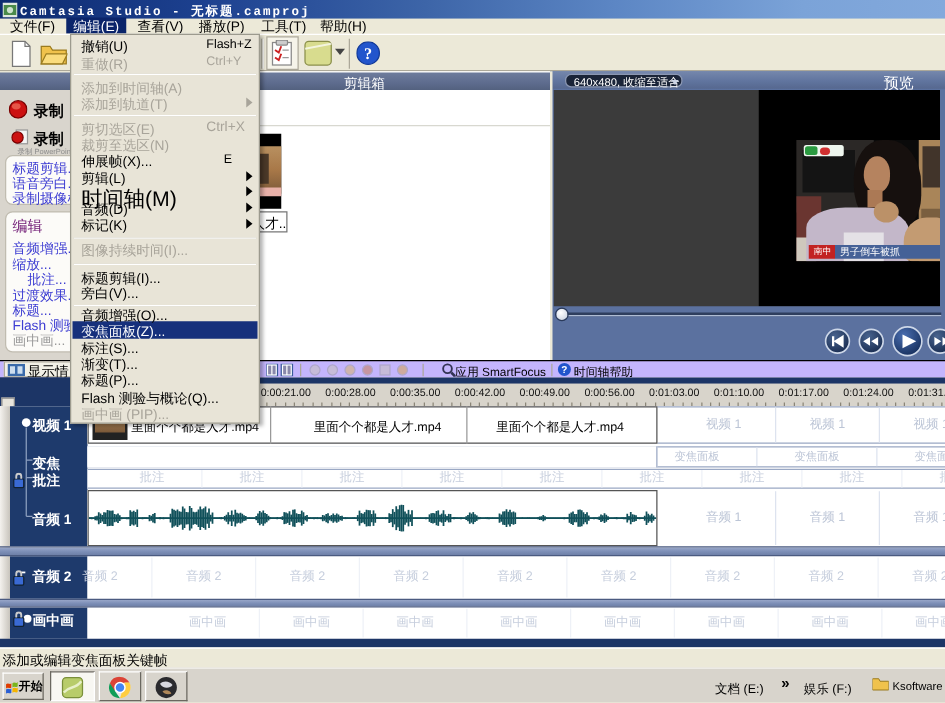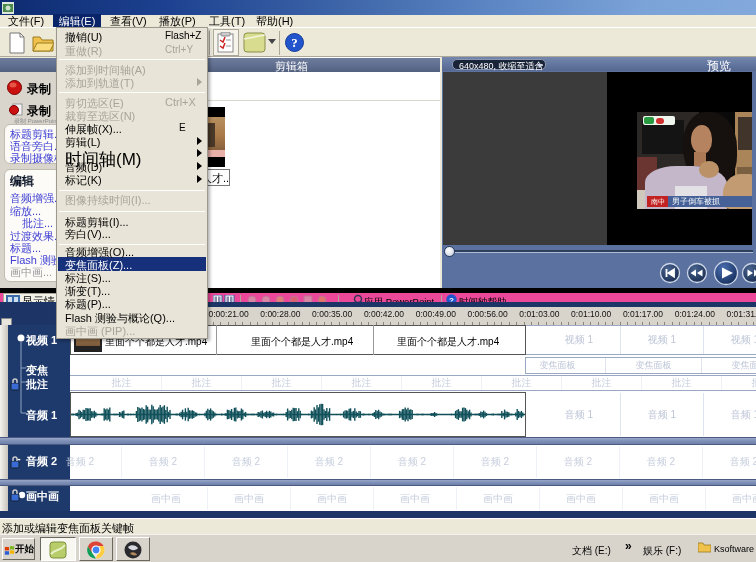--- a/index.html
+++ b/index.html
@@ -8,20 +8,21 @@
 </style>
 </head>
 <body>
 
 <div class="abs" style="left:0;top:0;width:756px;height:15px;background:linear-gradient(90deg,#0d2b70 0%,#1d4190 22%,#3d65a8 45%,#5c86c4 65%,#7ba3d8 85%,#83a9dc 100%)">
   <svg class="abs" style="left:2px;top:2px" width="12" height="12" viewBox="0 0 12 12">
       <rect x="0" y="0" width="12" height="12" fill="#dfe8df"></rect>
       <rect x="1" y="2" width="10" height="8" fill="#4a8a4a"></rect>
       <circle cx="6" cy="6" r="2.5" fill="#cde2cd"></circle>
     </svg>
+  <div class="abs" style="left:16px;top:2px;font-family:'Liberation Mono',monospace;font-size:10px;font-weight:bold;color:#fff;letter-spacing:1.6px">Camtasia Studio - 无标题.camproj</div>
 </div>
 
 <div class="abs" style="left:0;top:15px;width:756px;height:12px;background:#ece9d8;font-size:11px;color:#000">
   <div class="abs" style="left:8px;top:-1px">文件(F)</div>
   <div class="abs" style="left:53px;top:-1px;width:48px;height:13px;background:#0a246a;color:#fff;text-align:center">编辑(E)</div>
   <div class="abs" style="left:110px;top:-1px">查看(V)</div>
   <div class="abs" style="left:159px;top:-1px">播放(P)</div>
   <div class="abs" style="left:209px;top:-1px">工具(T)</div>
   <div class="abs" style="left:256px;top:-1px">帮助(H)</div>
 </div>
@@ -88,21 +89,21 @@
   </svg>
   <div class="abs" style="left:27px;top:31px;font-size:12px;font-weight:bold;color:#000">录制</div>
   <div class="abs" style="left:14px;top:45px;font-size:6px;color:#8a8a8a;white-space:nowrap">录制 PowerPoint 演示文稿</div>
 
   <div class="abs" style="left:4px;top:52px;width:126px;height:40px;background:#fcfbf8;border:1px solid #c0bcb0;border-radius:6px"></div>
   <div class="abs" style="left:10px;top:55px;font-size:11px;color:#3d3dd2">标题剪辑...</div>
   <div class="abs" style="left:10px;top:67px;font-size:11px;color:#3d3dd2">语音旁白...</div>
   <div class="abs" style="left:10px;top:79px;font-size:11px;color:#3d3dd2">录制摄像机</div>
 
   <div class="abs" style="left:4px;top:97px;width:126px;height:113px;background:#fcfbf8;border:1px solid #c0bcb0;border-radius:6px"></div>
-  <div class="abs" style="left:10px;top:101px;font-size:12px;font-weight:bold;color:#0f172a">编辑</div>
+  <div class="abs" style="left:10px;top:101px;font-size:12px;font-weight:normal;color:#701a75">编辑</div>
   <div class="abs" style="left:10px;top:119px;font-size:11px;color:#3d3dd2">音频增强...</div>
   <div class="abs" style="left:10px;top:132px;font-size:11px;color:#3d3dd2">缩放...</div>
   <div class="abs" style="left:22px;top:144px;font-size:11px;color:#3d3dd2">批注...</div>
   <div class="abs" style="left:10px;top:157px;font-size:11px;color:#3d3dd2">过渡效果...</div>
   <div class="abs" style="left:10px;top:169px;font-size:11px;color:#3d3dd2">标题...</div>
   <div class="abs" style="left:10px;top:181px;font-size:11px;color:#3d3dd2">Flash 测验...</div>
   <div class="abs" style="left:10px;top:193px;font-size:11px;color:#9a9a9a">画中画...</div>
 </div>
 
 <div class="abs" style="left:160px;top:107px;width:65px;height:60px;background:#000">
@@ -186,21 +187,21 @@
       <circle cx="39" cy="13" r="9.5" fill="url(#dbtn)" stroke="#cdd7e8" stroke-width="1.3"></circle>
       <path d="M38 9.5 L32.5 13 L38 16.5 Z M44.5 9.5 L39 13 L44.5 16.5 Z" fill="#fff"></path>
       <circle cx="68" cy="13" r="11.5" fill="url(#pbtn)" stroke="#cdd7e8" stroke-width="1.3"></circle>
       <path d="M64 7.5 L75 13 L64 18.5 Z" fill="#fff"></path>
       <circle cx="94" cy="13" r="9.5" fill="url(#dbtn)" stroke="#cdd7e8" stroke-width="1.3"></circle>
       <path d="M89.5 9.5 L95 13 L89.5 16.5 Z M96 9.5 L101.5 13 L96 16.5 Z" fill="#fff"></path>
     </svg>
   </div>
 </div>
 
-<div class="abs" style="left:0;top:288px;width:756px;height:14px;background:#ec4899;border-top:5px solid #000000">
+<div class="abs" style="left:0;top:288px;width:756px;height:14px;background:#c4b5fd;border-top:1px solid #000000">
   <div class="abs" style="left:3px;top:0px;width:54px;height:13px;border:1px solid #aca899;background:#f2f0e6"></div>
   <svg class="abs" style="left:6px;top:2px" width="14" height="10" viewBox="0 0 14 10">
       <rect width="14" height="10" fill="#3a6aaa"></rect>
       <rect x="2" y="2" width="4" height="6" fill="#cde"></rect>
       <rect x="8" y="2" width="4" height="6" fill="#cde"></rect>
     </svg>
   <div class="abs" style="left:22px;top:1px;font-size:11px;color:#000">显示情</div>
 
   <svg class="abs" style="left:213px;top:2px" width="22" height="10" viewBox="0 0 22 10">
     <rect x="0" y="0" width="9" height="10" fill="#fff" stroke="#3a5a9a"></rect>
@@ -218,21 +219,21 @@
     <circle cx="33" cy="5" r="4" fill="#d8b460" stroke="#999"></circle>
     <circle cx="47" cy="5" r="4" fill="#c87848" stroke="#999"></circle>
     <rect x="57" y="1" width="8" height="8" fill="#c8c4b4" stroke="#999"></rect>
     <circle cx="75" cy="5" r="4" fill="#d8a040" stroke="#999"></circle>
   </svg>
   <div class="abs" style="left:338px;top:2px;width:1px;height:10px;background:#aca899"></div>
   <svg class="abs" style="left:353px;top:1px" width="12" height="12" viewBox="0 0 12 12">
       <circle cx="5" cy="5" r="3.5" fill="none" stroke="#335" stroke-width="1.5"></circle>
       <line x1="8" y1="8" x2="11" y2="11" stroke="#335" stroke-width="2"></line>
     </svg>
-  <div class="abs" style="left:364px;top:2.5px;font-size:9.5px;color:#000">应用 PowerPoint</div>
+  <div class="abs" style="left:364px;top:2.5px;font-size:9.5px;color:#000">应用 SmartFocus</div>
   <div class="abs" style="left:441px;top:2px;width:1px;height:10px;background:#aca899"></div>
   <svg class="abs" style="left:446px;top:1px" width="11" height="11" viewBox="0 0 11 11">
       <circle cx="5.5" cy="5.5" r="5.2" fill="#2255cc"></circle>
       <text x="5.5" y="8.5" font-size="8" font-weight="bold" fill="#fff" text-anchor="middle">?</text>
     </svg>
   <div class="abs" style="left:459px;top:2.5px;font-size:9.5px;color:#000">时间轴帮助</div>
 </div>
 
 <div class="abs" style="left:0;top:302px;width:756px;height:5px;background:#1c3566"></div>
 <div class="abs" style="left:0;top:302px;width:70px;height:23px;background:#1c3566"></div>

